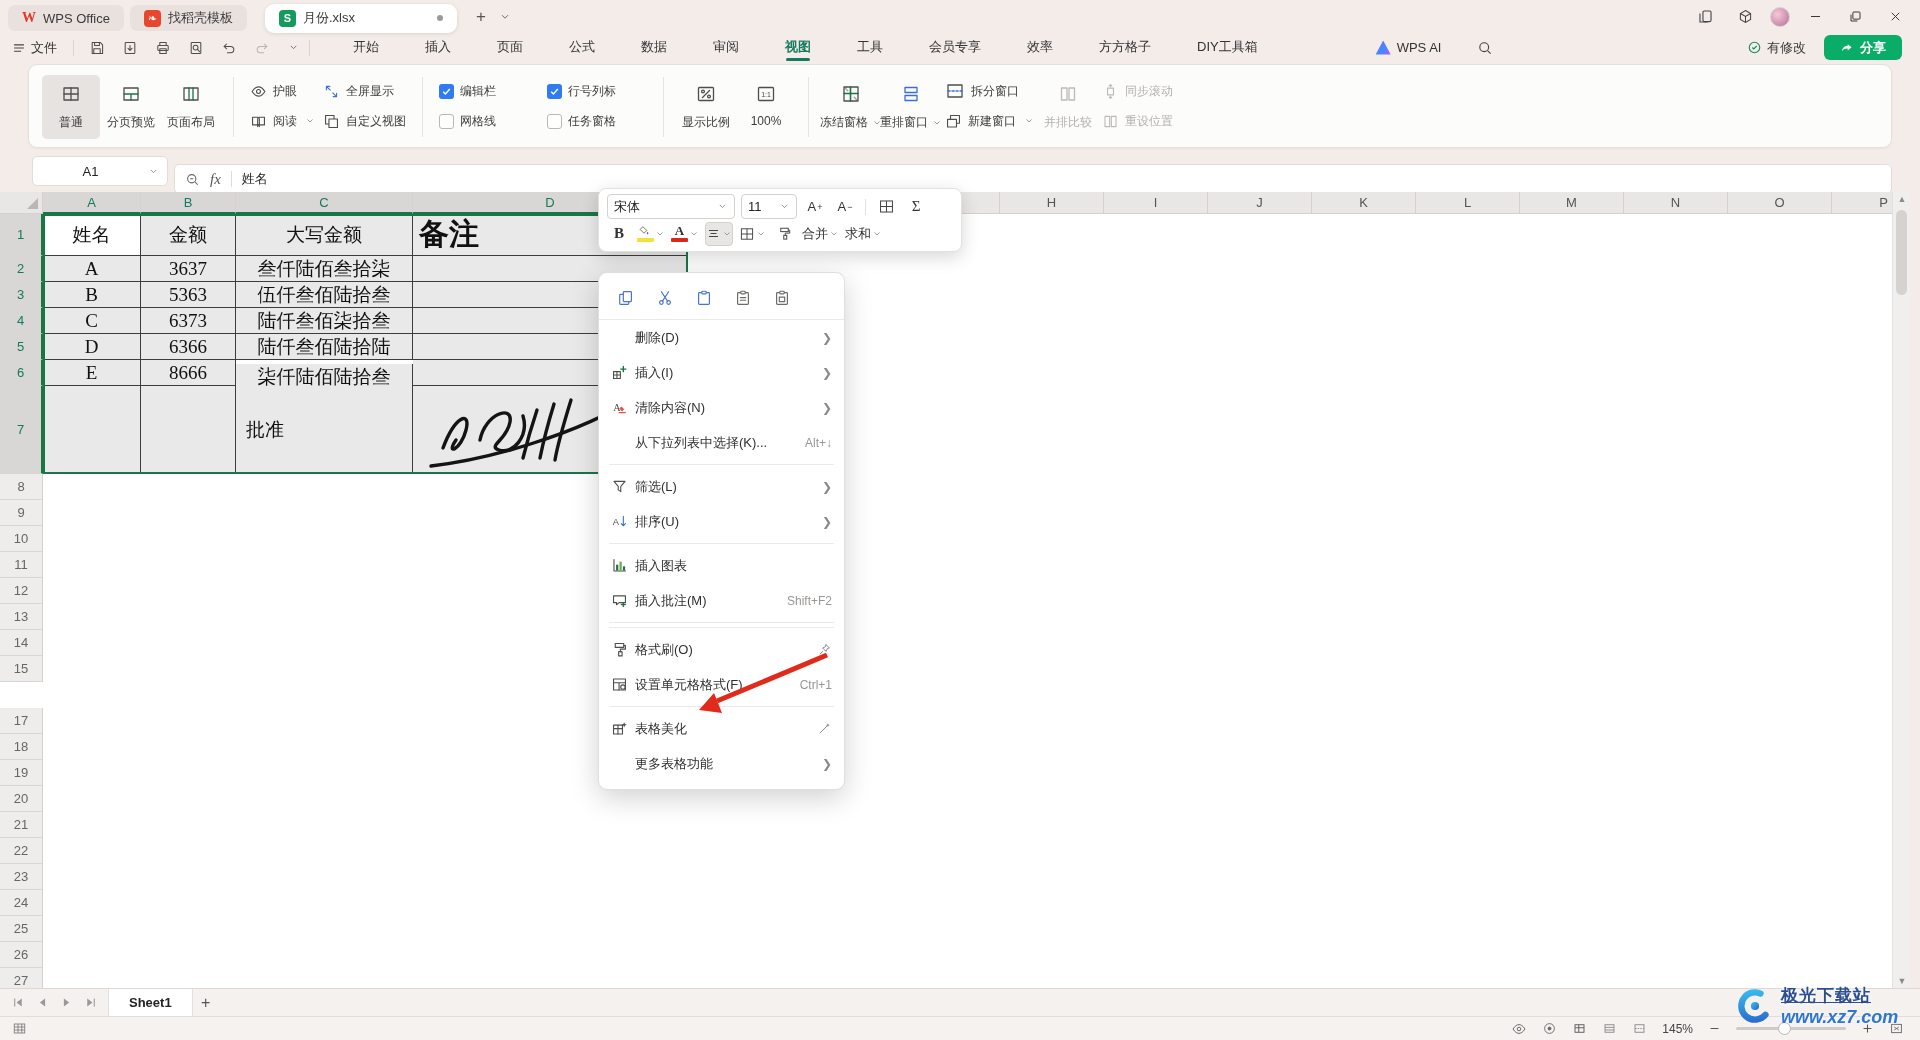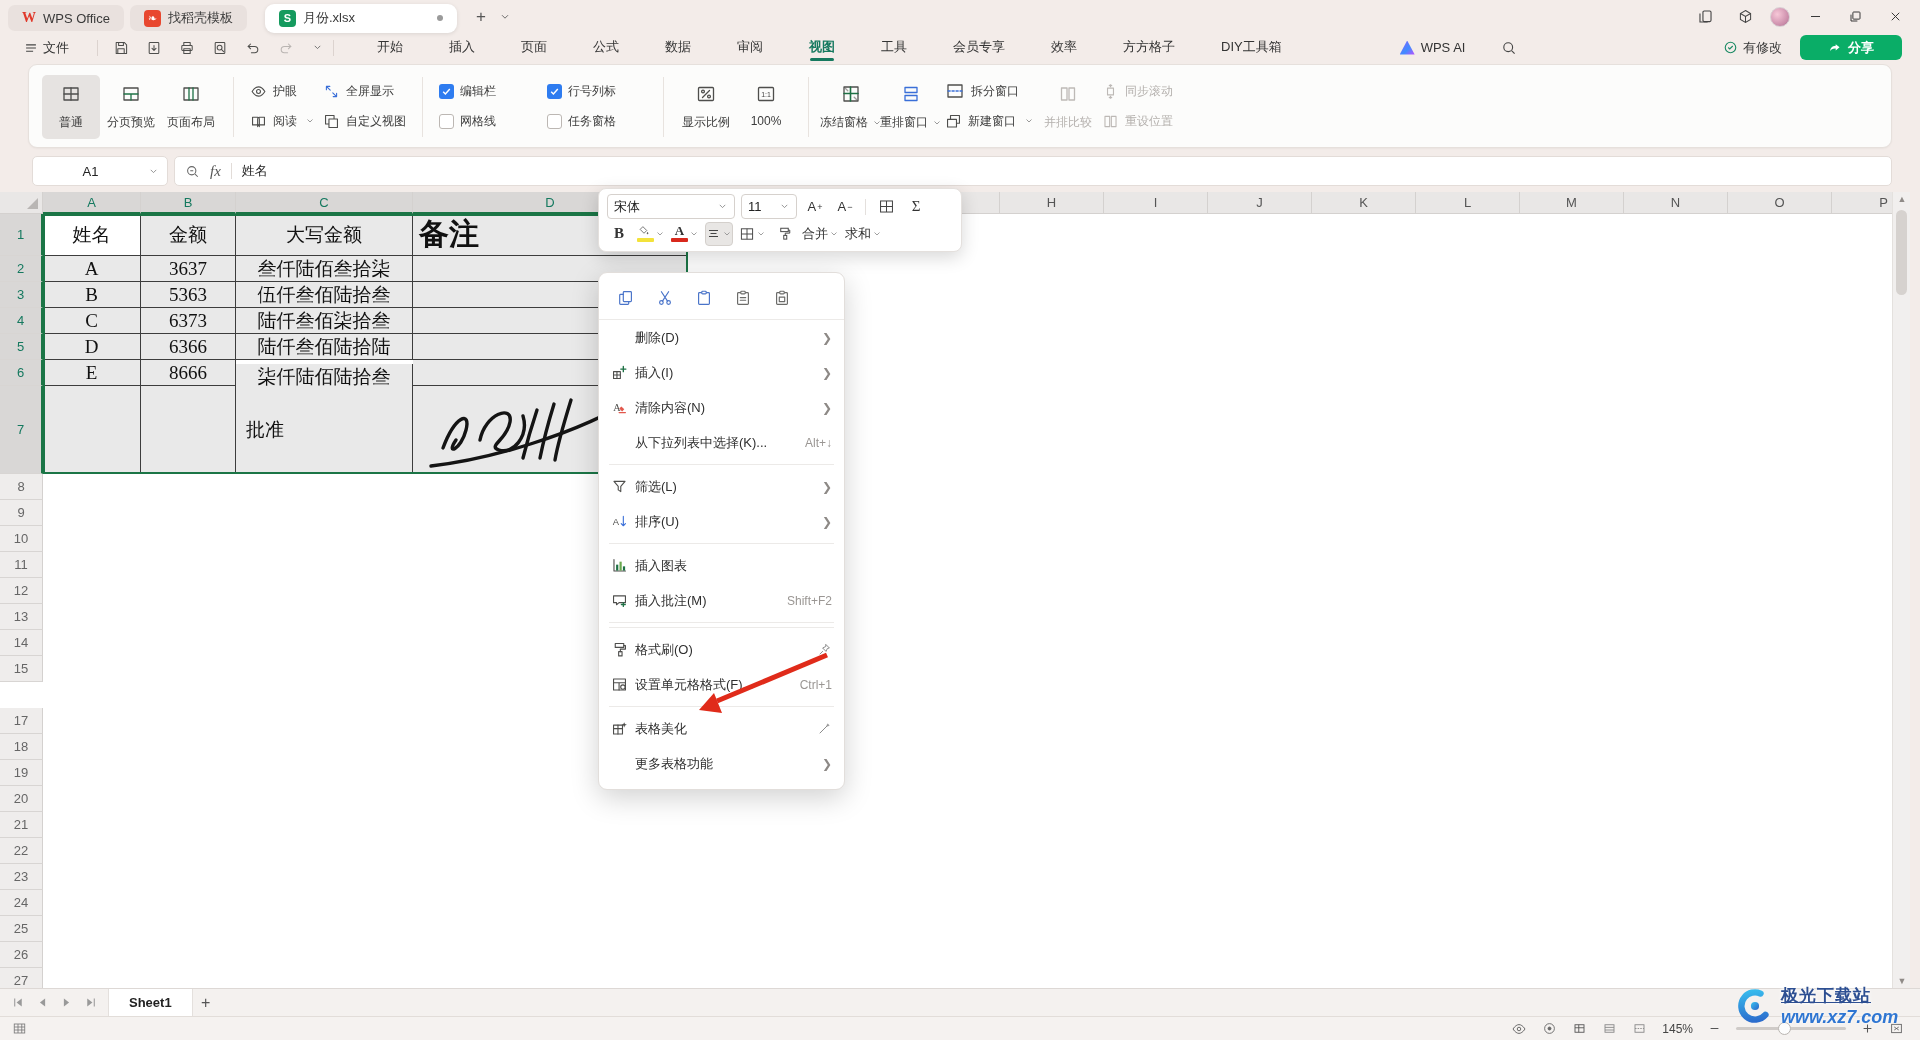--- a/index.html
+++ b/index.html
@@ -18,35 +18,35 @@
   .ttab.active{background:#fff;height:29px;border-radius:9px;box-shadow:0 1px 4px rgba(0,0,0,.10);width:192px;}
   .tab-logo{width:17px;height:17px;border-radius:4px;display:flex;align-items:center;justify-content:center;color:#fff;font-weight:bold;font-size:11px;flex:none;}
   .dot{width:6px;height:6px;border-radius:50%;background:#9a9a9a;margin-left:auto;}
   .tbtn{width:24px;height:24px;display:flex;align-items:center;justify-content:center;color:#555;}
   #win-controls{position:absolute;right:0;top:0;height:33px;display:flex;align-items:center;gap:10px;padding-right:10px;}
   .wbtn{width:30px;height:26px;display:flex;align-items:center;justify-content:center;}
   #avatar{width:20px;height:20px;border-radius:50%;background:radial-gradient(circle at 35% 35%,#f7c8d8,#c98aa8 70%,#8a5677);border:1px solid #d8cfd4;}
 
   
   #menubar{position:absolute;left:0;top:33px;width:1920px;height:29px;display:flex;align-items:center;font-size:13px;color:#343434;}
-  #file-btn{display:flex;align-items:center;gap:5px;padding:0 24px;height:100%;}
+  #file-btn{display:flex;align-items:center;gap:5px;padding:0 12px;height:100%;}
   .vsep{width:1px;height:16px;background:#dcd3cf;margin:0 4px;}
   #quick-actions{display:flex;align-items:center;gap:7px;padding:0 6px;}
   .qa{width:26px;height:24px;display:flex;align-items:center;justify-content:center;border-radius:4px;}
   .qa.disabled svg{opacity:.35;}
   #menus{display:flex;align-items:center;margin-left:16px;}
   .menu-item{padding:0 23px;height:29px;line-height:27px;position:relative;}
   .menu-item.active{color:var(--teal-txt);font-weight:bold;}
   .menu-item.active::after{content:"";position:absolute;left:24px;right:24px;bottom:1px;height:3px;background:var(--teal-txt);border-radius:2px;}
   #ai-group{display:flex;align-items:center;gap:6px;margin-left:95px;}
   #ai-logo{width:15px;height:14px;background:linear-gradient(135deg,#8a5cff,#3f8cff 55%,#c44cff);clip-path:polygon(50% 0,100% 100%,0 100%);}
   #search-btn{margin-left:32px;}
   #mb-right{margin-left:auto;display:flex;align-items:center;gap:18px;padding-right:18px;}
   #modified{display:flex;align-items:center;gap:5px;color:#3a3a3a;}
-  #share-btn{background:var(--share);color:#fff;border:none;border-radius:6px;height:25px;padding:0 28px;display:flex;align-items:center;gap:6px;font-size:13px;font-weight:bold;}
+  #share-btn{background:var(--share);color:#fff;border:none;border-radius:6px;height:25px;padding:0 16px;display:flex;align-items:center;gap:6px;font-size:13px;font-weight:bold;}
 
   
   #ribbon{position:absolute;left:28px;top:64px;width:1864px;height:84px;background:var(--panel);border:1px solid var(--line);border-radius:9px;box-shadow:0 1px 2px rgba(0,0,0,.04);display:flex;align-items:stretch;padding:8px 2px 6px 12px;}
   .rb-div{width:1px;background:#e8e3df;margin:4px 12px;}
   .bigbtn{width:58px;display:flex;flex-direction:column;align-items:center;justify-content:flex-start;padding-top:9px;gap:10px;border-radius:5px;margin:2px 1px;}
   .bigbtn .lbl{font-size:12px;color:#3c3c3c;white-space:nowrap;display:flex;align-items:center;gap:2px;}
   .bigbtn.active{background:#e6e3e1;}
   .bigbtn.disabled .lbl{color:#b4b0ad;}
   .bigbtn.disabled svg *{stroke:#bdb9b6;}
   .stack2{display:flex;flex-direction:column;justify-content:space-between;padding:7px 4px 9px;}
@@ -54,21 +54,21 @@
   .srow.disabled{color:#b4b0ad;}
   .srow.disabled svg *{stroke:#bdb9b6;}
   .chev{display:inline-flex;margin-left:2px;}
   .cb{width:15px;height:15px;border-radius:3px;flex:none;display:flex;align-items:center;justify-content:center;}
   .cb.on{background:var(--cb-blue);}
   .cb.off{background:#fff;border:1.5px solid #bcb7b3;}
 
   
   #namebox{position:absolute;left:32px;top:156px;width:136px;height:30px;background:#fff;border:1px solid #e3dcd8;border-radius:5px;display:flex;align-items:center;font-size:13px;}
   #namebox .ref{flex:1;text-align:center;color:#222;}
-  #fxbar{position:absolute;left:174px;top:156px;width:1718px;height:30px;background:#fff;border:1px solid #e3dcd8;border-radius:5px;display:flex;align-items:center;padding:0 10px;gap:10px;}
+  #fxbar{position:absolute;left:174px;top:164px;width:1718px;height:30px;background:#fff;border:1px solid #e3dcd8;border-radius:5px;display:flex;align-items:center;padding:0 10px;gap:10px;}
   #fxbar .fx{font-family:"Liberation Serif",serif;font-style:italic;font-size:15px;color:#555;}
   #fxbar .fsep{width:1px;height:16px;background:#e2dcd8;}
   #fxbar .val{font-size:13px;color:#222;}
 
   
   #grid{position:absolute;left:0;top:192px;width:1892px;height:796px;background:#fff;overflow:hidden;}
   .colhdr{position:absolute;top:0;height:22px;background:#e9e7e6;border-right:1px solid #d4d1cf;border-bottom:1px solid #d4d1cf;color:#555;font-size:13px;display:flex;align-items:center;justify-content:center;}
   .colhdr.sel{background:#d9d7d6;color:var(--teal-txt);border-bottom:2px solid var(--teal);}
   #corner{position:absolute;left:0;top:0;width:43px;height:22px;background:#e9e7e6;border-right:1px solid #d4d1cf;border-bottom:1px solid #d4d1cf;}
   #corner::after{content:"";position:absolute;right:4px;bottom:4px;border-style:solid;border-width:0 0 11px 11px;border-color:transparent transparent #b9b6b4 transparent;}

